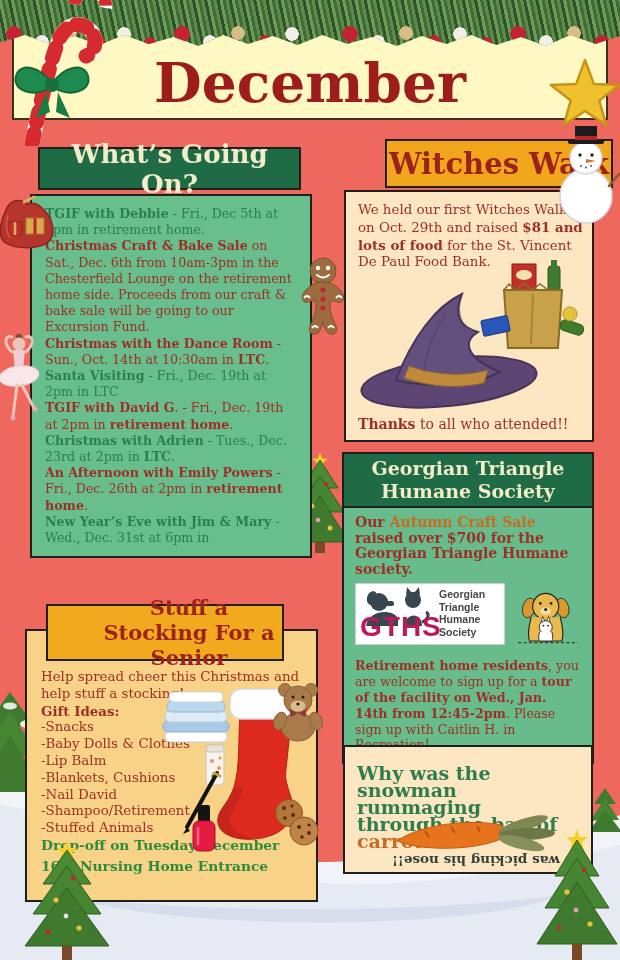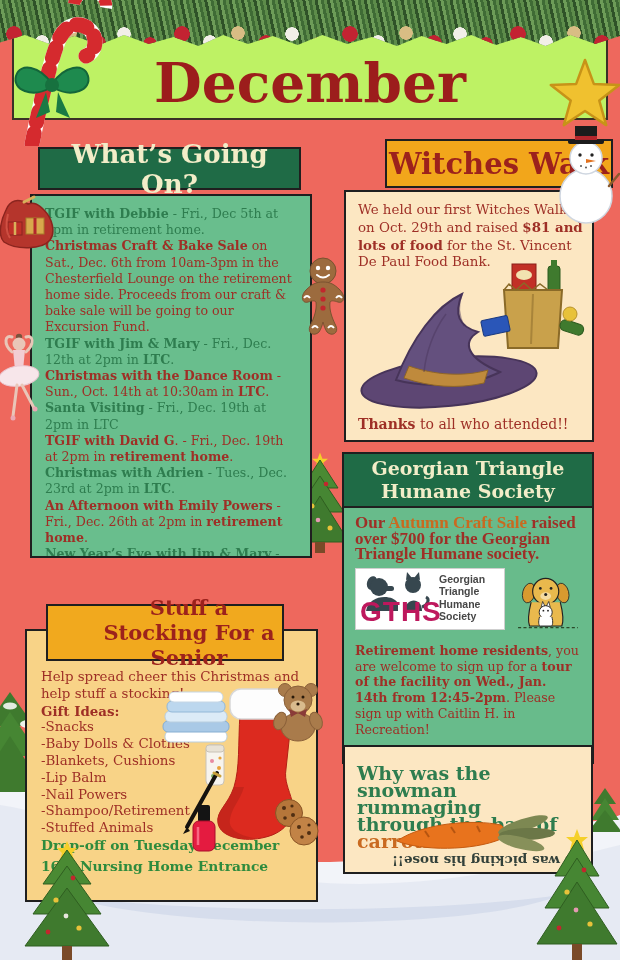--- a/index.html
+++ b/index.html
@@ -1,20 +1,20 @@
 <!DOCTYPE html>
 <html><head>
 <meta charset="utf-8">
 <style>
   html,body{margin:0;padding:0;}
   body{width:620px;height:960px;font-family:"DejaVu Serif",serif;}
   #page{position:relative;width:620px;height:960px;background:#ee685d;overflow:hidden;}
   .abs{position:absolute;}
   
-  .banner{left:12px;top:24px;width:592px;height:92px;background:#bef264;border:2px solid #3a3126;
+  .banner{left:12px;top:24px;width:592px;height:92px;background:#fef9c3;border:2px solid #3a3126;
           display:flex;align-items:flex-end;justify-content:center;z-index:2;}
   .banner-title{font-size:55px;font-weight:bold;color:#9c1d1c;line-height:1.0;padding-bottom:8px;}
   .garland{left:0;top:0;width:620px;height:50px;z-index:4;
     background-image:
       radial-gradient(circle at 14px 34px, #c32332 0 7.5px, rgba(0,0,0,0) 8px),
       radial-gradient(circle at 42px 42px, #f2efe8 0 6.5px, rgba(0,0,0,0) 7px),
       radial-gradient(circle at 70px 33px, #d8bd84 0 6.5px, rgba(0,0,0,0) 7px),
       radial-gradient(circle at 98px 43px, #c32332 0 7.5px, rgba(0,0,0,0) 8px),
       radial-gradient(circle at 124px 34px, #f2efe8 0 6.5px, rgba(0,0,0,0) 7px),
       radial-gradient(circle at 150px 44px, #c32332 0 6.5px, rgba(0,0,0,0) 7px),
@@ -42,21 +42,21 @@
   .ww-hdr{left:356px;top:139px;width:228px;height:49px;font-size:29px;}
   .ww-body{left:344px;top:190px;width:250px;height:252px;background:#fce7c2;}
   .ww-text{position:absolute;left:12px;top:10px;width:226px;font-size:13.4px;line-height:16.8px;color:#9e2f26;}
   .ww-thanks{position:absolute;left:12px;bottom:8px;font-size:14px;color:#9e2f26;}
   
   .hs-panel{left:342px;top:452px;width:252px;height:312px;background:#68bb8b;}
   .hs-hdr{width:100%;height:54px;background:#1f6b46;border-bottom:2px solid #1f1f1f;box-sizing:border-box;
           display:flex;align-items:center;justify-content:center;text-align:center;
           font-size:19px;font-weight:bold;color:#f2edc8;line-height:1.22;padding:0 8px;}
   .hs-body{padding:7px 11px 0;}
-  .hs-intro{font-size:17px;line-height:15.6px;color:#9e2f26;font-family:Liberation Serif, serif;}
+  .hs-intro{font-size:14px;line-height:15.6px;color:#9e2f26;}
   .hs-logo-row{display:flex;align-items:flex-start;gap:10px;margin:6px 0 5px;}
   .gths-box{position:relative;width:148px;height:60px;background:#fff;border:1px solid #cfcfcf;flex:none;}
   .gths-word{position:absolute;left:4px;bottom:1px;font-family:"Liberation Sans",sans-serif;
              font-weight:bold;font-size:28px;letter-spacing:1px;color:#be185d;}
   .gths-caption{position:absolute;right:3px;top:4px;width:62px;font-family:"Liberation Sans",sans-serif;
                 font-weight:bold;font-size:10.5px;line-height:1.18;color:#474747;}
   .hs-details{font-size:12.6px;line-height:15.8px;color:#9e2f26;}
   
   .st-hdr{left:46px;top:604px;width:238px;height:57px;font-size:21px;line-height:1.2;background:#f1a91e;color:#9c221c;padding-left:48px;}
   .st-body{left:25px;top:629px;width:293px;height:273px;background:#f8d387;position:absolute;}
@@ -173,21 +173,20 @@
     <ellipse cx="40" cy="104" rx="10" ry="5" fill="#fff" opacity="0.9"></ellipse>
     <ellipse cx="10" cy="20" rx="7" ry="3.5" fill="#fff" opacity="0.85"></ellipse>
   </svg>
 
   <div class="abs hdr hdr-green wgo-hdr">
     <span>What’s Going On?</span>
   </div>
   <div class="abs panel wgo-body">
       <div class="event ev-green"><span class="b">TGIF with Debbie</span><span> - Fri., Dec 5th at 2pm in retirement home.</span></div>
       <div class="event ev-red"><span class="b">Christmas Craft &amp; Bake Sale</span><span> on Sat., Dec. 6th from 10am-3pm in the Chesterfield Lounge on the retirement home side. Proceeds from our craft &amp; bake sale will be going to our Excursion Fund.</span></div>
-      <div class="event ev-green"><span class="b">TGIF with Jim &amp; Mary</span><span> - Fri., Dec. 12th at 2pm in </span><span class="b">LTC</span><span>.</span></div>
       <div class="event ev-red"><span class="b">Christmas with the Dance Room</span><span> - Sun., Oct. 14th at 10:30am in </span><span class="b">LTC</span><span>.</span></div>
       <div class="event ev-green"><span class="b">Santa Visiting</span><span> - Fri., Dec. 19th at 2pm in LTC</span></div>
       <div class="event ev-red"><span class="b">TGIF with David G</span><span>. - Fri., Dec. 19th at 2pm in </span><span class="b">retirement home</span><span>.</span></div>
       <div class="event ev-green"><span class="b">Christmas with Adrien</span><span> - Tues., Dec. 23rd at 2pm in </span><span class="b">LTC</span><span>.</span></div>
       <div class="event ev-red"><span class="b">An Afternoon with Emily Powers</span><span> - Fri., Dec. 26th at 2pm in </span><span class="b">retirement home</span><span>.</span></div>
       <div class="event ev-green"><span class="b">New Year’s Eve with Jim &amp; Mary</span><span> - Wed., Dec. 31st at 6pm in </span></div>
     </div>
 
   <div class="abs hdr hdr-gold ww-hdr">
     <span>Witches Walk</span>
@@ -275,23 +274,23 @@
     </div>
   </div>
 
   <div class="abs panel st-body">
     <div class="st-content">
       <div>Help spread cheer this Christmas and help stuff a stocking!</div>
       <div class="gift-label">Gift Ideas:</div>
       <div class="gift-list">
           <div class="gift-item">-Snacks</div>
           <div class="gift-item">-Baby Dolls &amp; Clothes</div>
+          <div class="gift-item">-Lip Balm</div>
           <div class="gift-item">-Blankets, Cushions</div>
-          <div class="gift-item">-Lip Balm</div>
-          <div class="gift-item">-Nail Powers</div>
+          <div class="gift-item">-Nail David</div>
           <div class="gift-item">-Shampoo/Retirement</div>
           <div class="gift-item">-Stuffed Animals</div>
         </div>
       <div class="st-dropoff"><span>Drop-off on Tuesday December 16</span><sup>th</sup><span>, Nursing Home Entrance</span></div>
     </div>
     <svg class="abs" style="left:130px;top:58px;" width="78" height="56" viewBox="0 0 78 56">
       <rect x="8" y="42" width="62" height="11" rx="5" fill="#ffffff" stroke="#b9cede"></rect>
       <rect x="6" y="32" width="66" height="11" rx="5" fill="#a9c9e6" stroke="#86aed2"></rect>
       <rect x="8" y="22" width="62" height="11" rx="5" fill="#dcebf7" stroke="#b9cede"></rect>
       <rect x="10" y="12" width="58" height="11" rx="5" fill="#bcd7ee" stroke="#93b8d8"></rect>

